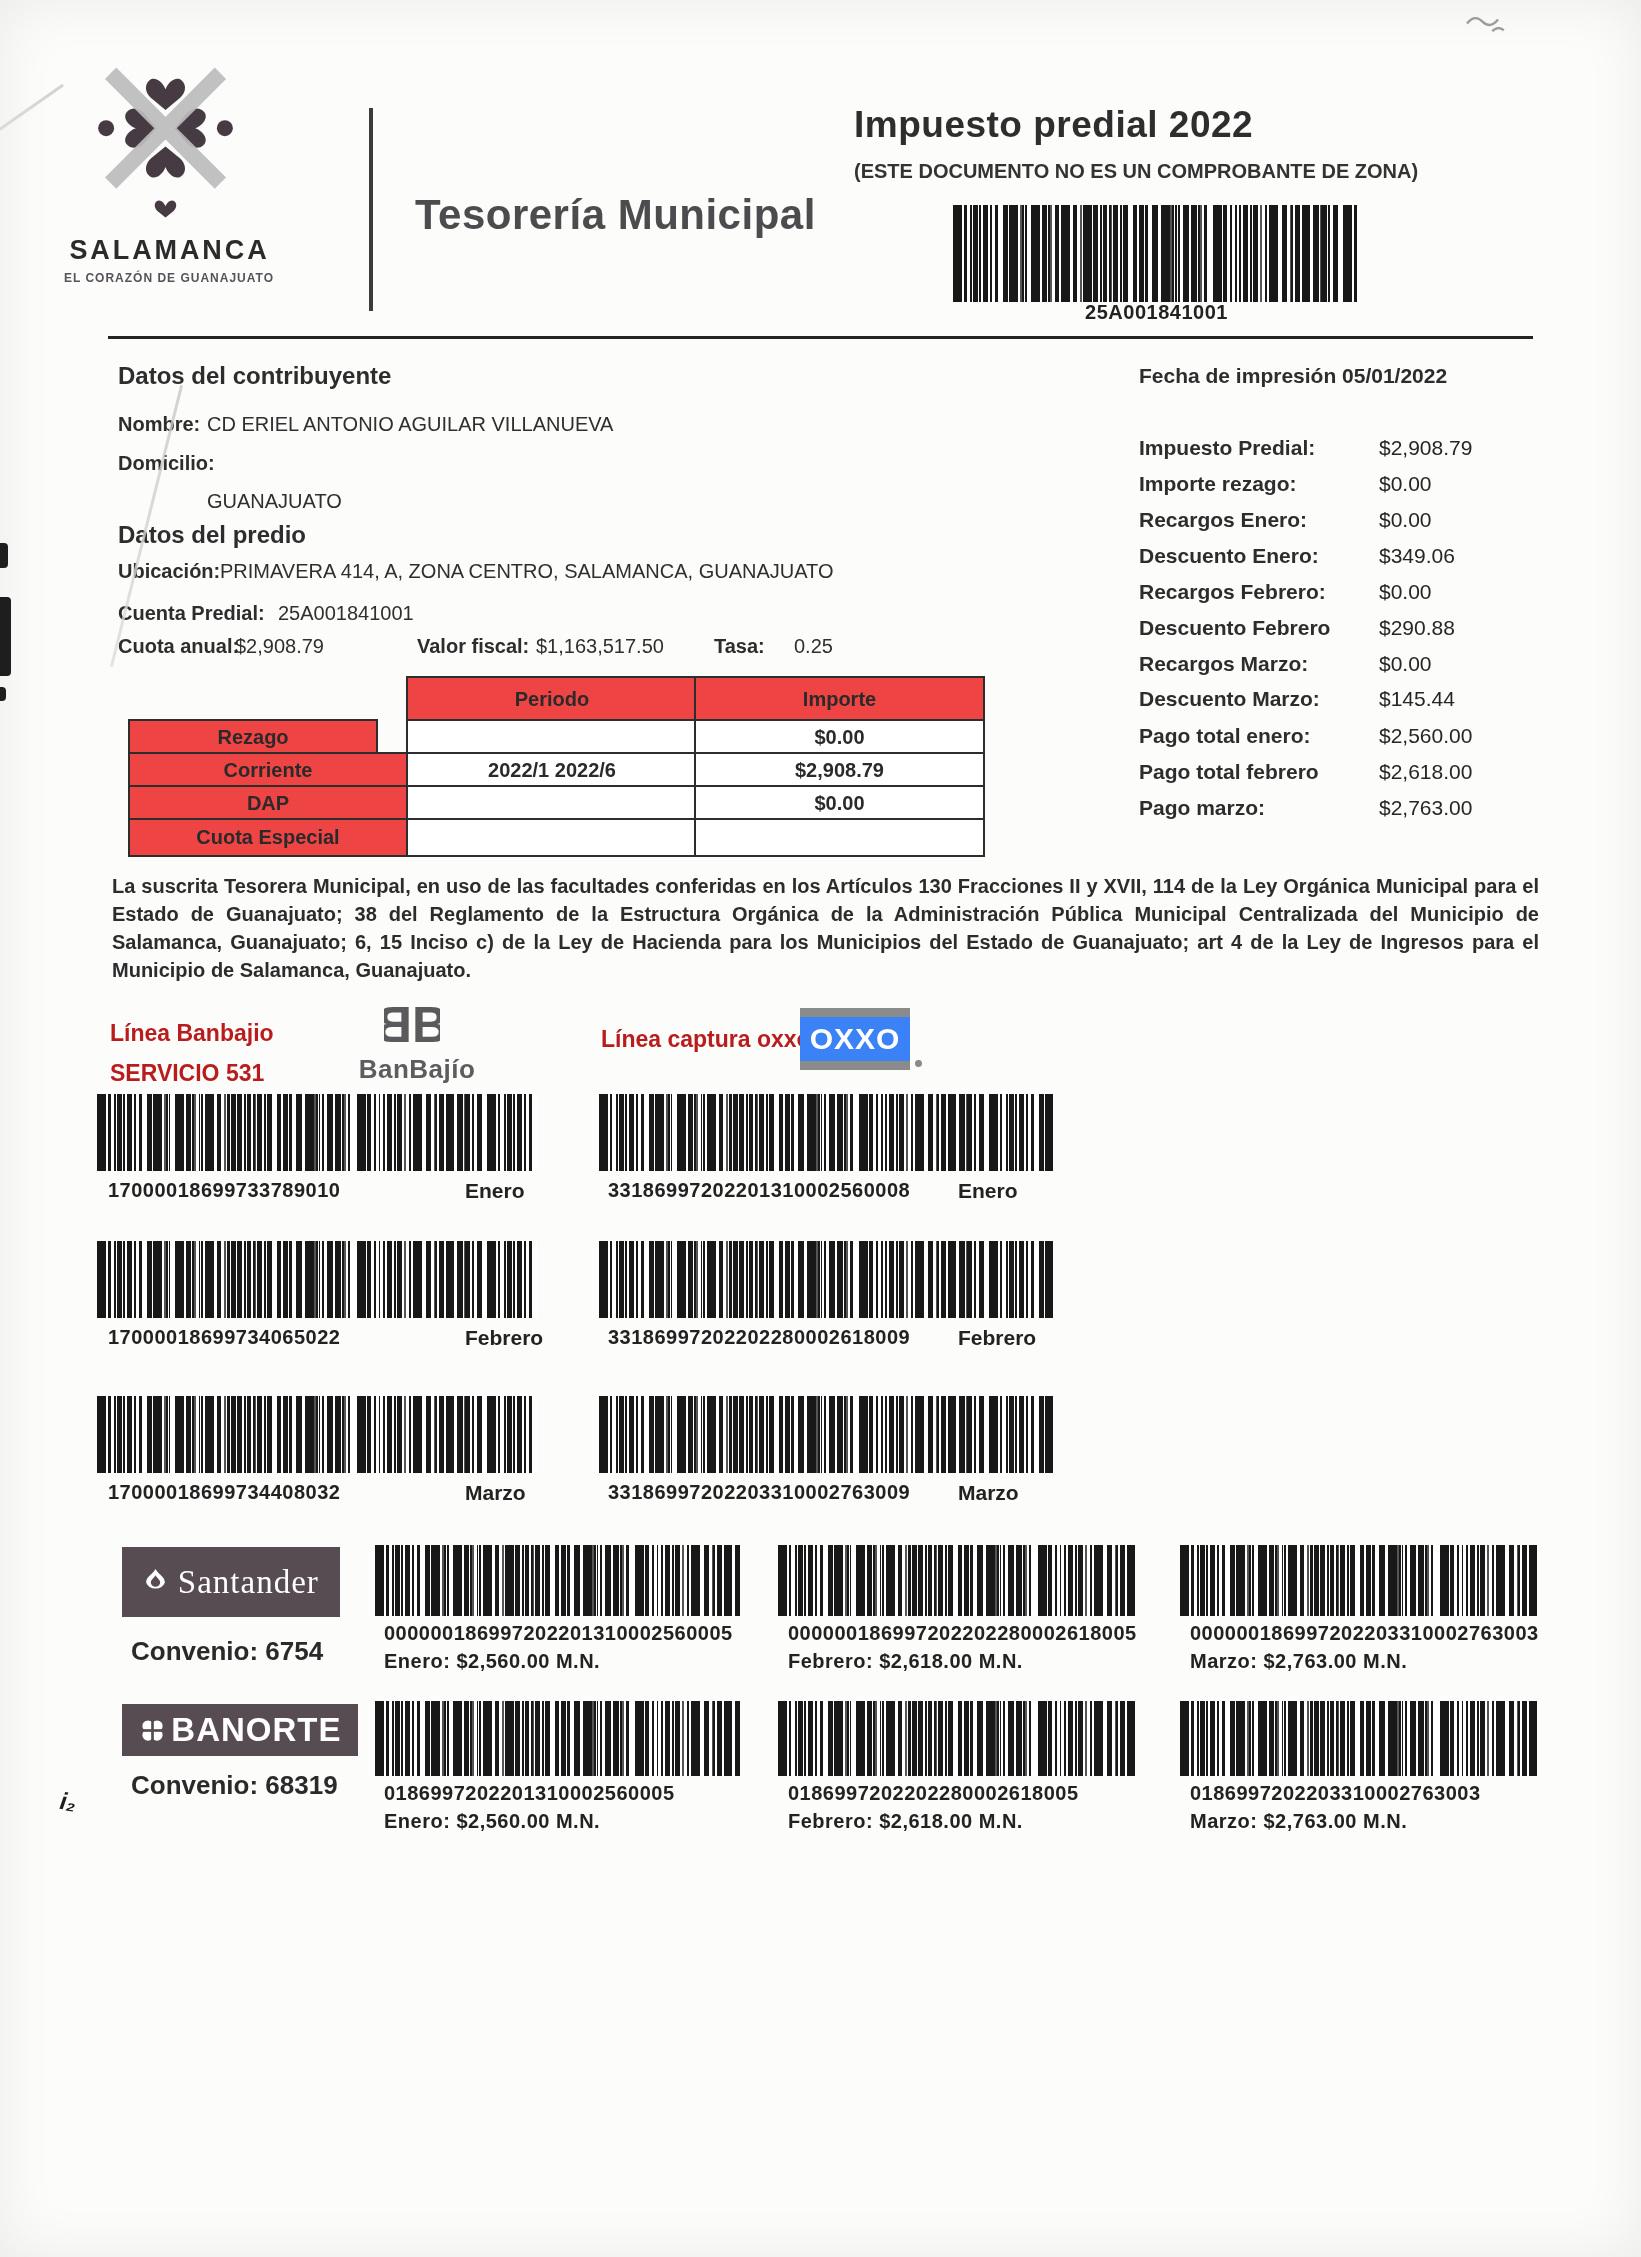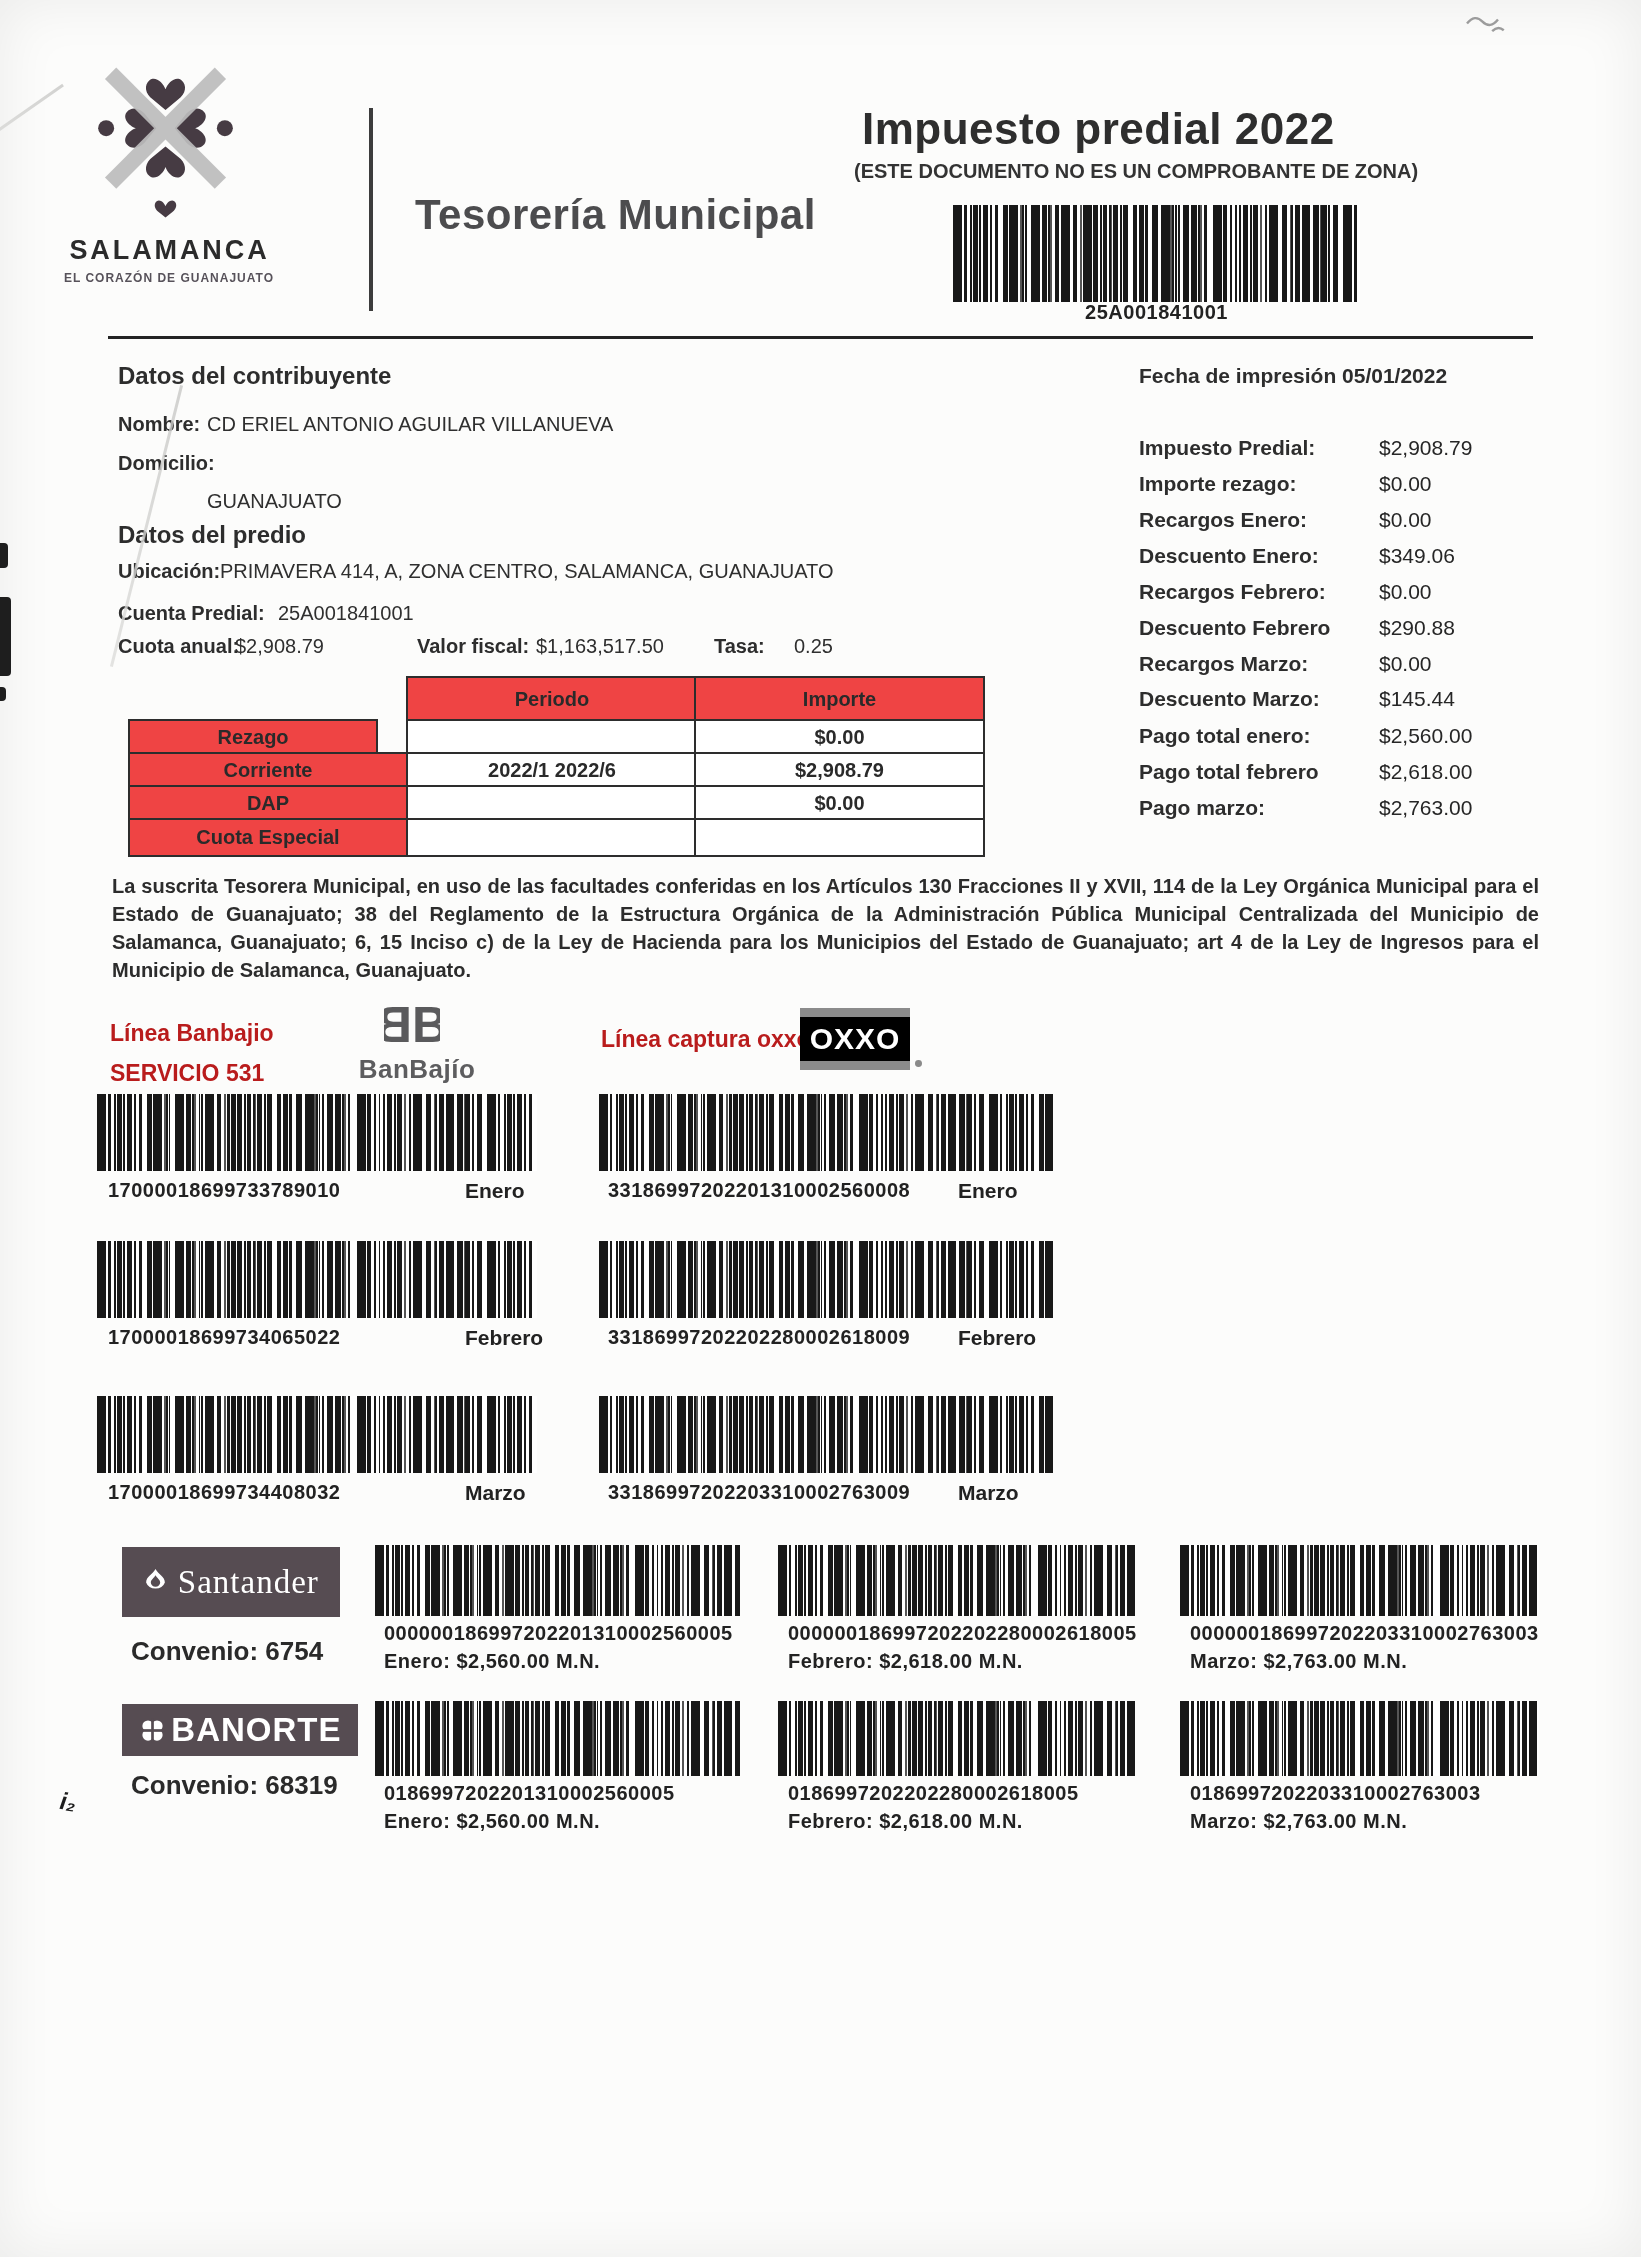--- a/index.html
+++ b/index.html
@@ -12,21 +12,21 @@
   
   .bc{
     background-image:
       repeating-linear-gradient(90deg,#181818 0 1.9px,transparent 1.9px 3.9px,#181818 3.9px 8.7px,transparent 8.7px 10.6px,#181818 10.6px 12.6px,transparent 12.6px 17.4px,#181818 17.4px 19.3px,transparent 19.3px 26px),
       repeating-linear-gradient(90deg,#181818 0 3.9px,#fff 3.9px 6.8px,#555 6.8px 8.7px,#fff 8.7px 11.6px,#181818 11.6px 13.5px,#fff 13.5px 20px,#181818 20px 25px,#fff 25px 30px);
   }
   .bc-num{font-weight:bold;font-size:20px;letter-spacing:0.5px;white-space:nowrap;color:#222;}
   .bc-month{font-weight:bold;font-size:21px;color:#222;}
   
   .dept-title{font-size:42px;font-weight:bold;color:#4c4c4e;letter-spacing:0.5px;}
-  .doc-title{font-size:44px;font-weight:bold;color:#2e2e2e;letter-spacing:0.5px;margin-left:8px;}
+  .doc-title{font-size:37px;font-weight:bold;color:#2e2e2e;letter-spacing:0.5px;}
   .doc-sub{font-size:20px;font-weight:bold;color:#333;}
   .vrule{width:3.9px;background:#3c3c3c;}
   .hrule{height:2.9px;background:#242424;}
   .wordmark{font-size:27px;font-weight:bold;letter-spacing:2.9px;color:#49446;text-align:center;}
   .tagline{font-size:12px;font-weight:bold;letter-spacing:1px;color:#57525a;text-align:center;}
   
   .sec-title{font-size:24px;font-weight:bold;color:#2d2d2d;}
   .lbl{font-size:20px;font-weight:bold;color:#2d2d2d;white-space:nowrap;}
   .val{font-size:20px;color:#2f2f2f;white-space:nowrap;}
   .sum-lbl{font-size:21px;font-weight:bold;color:#2d2d2d;white-space:nowrap;}
@@ -43,21 +43,21 @@
     font-size:20px;font-weight:bold;line-height:28px;color:#2c2c2c;
     text-align:justify;
   }
   
   .bank-box{background:#564c52;display:flex;align-items:center;justify-content:center;gap:9.7px;}
   .santander-txt{font-family:"Liberation Serif",serif;font-size:33px;color:#fff;letter-spacing:1px;}
   .banorte-txt{font-size:33px;font-weight:bold;color:#fff;letter-spacing:1px;}
   .convenio{font-size:26px;font-weight:bold;color:#2a2a2a;}
   .banbajio-txt{font-size:26px;font-weight:bold;color:#5d5d5f;letter-spacing:0.5px;}
   .oxxo-box{
-    background:#000000;display:flex;align-items:center;justify-content:center;
+    background:#3b82f6;display:flex;align-items:center;justify-content:center;
     border-top:9.7px solid #8b8b8b;border-bottom:9.7px solid #8b8b8b;box-sizing:border-box;
   }
   .oxxo-txt{font-size:30px;font-weight:bold;color:#fff;letter-spacing:1px;}
   .small-head{font-size:23px;font-weight:bold;color:#b91c1c;}
   
   .ink{font-size:24px;font-weight:bold;font-style:italic;color:#1d1d1d;}
   .edge-mark{background:#1e1e1e;border-radius:0 3.9px 3.9px 0;}
   .crease{background:linear-gradient(#c8c8c6,#dddddb);opacity:.8;}
 </style>
 </head>

